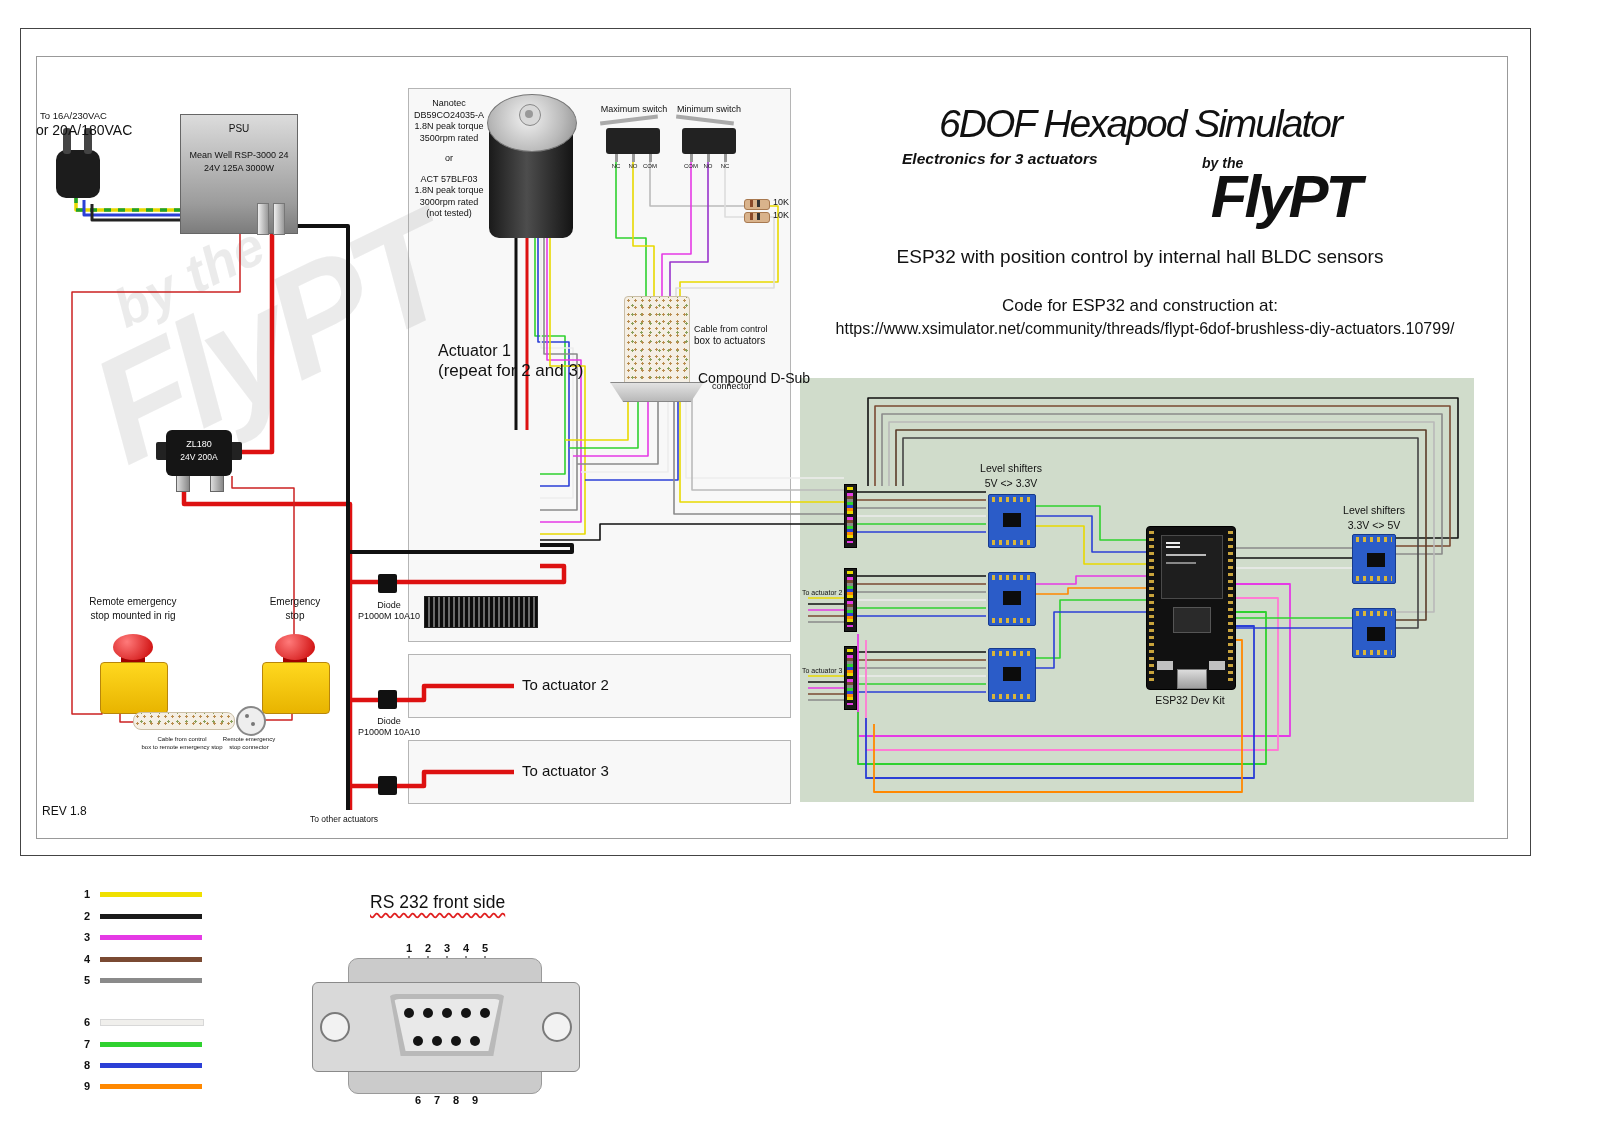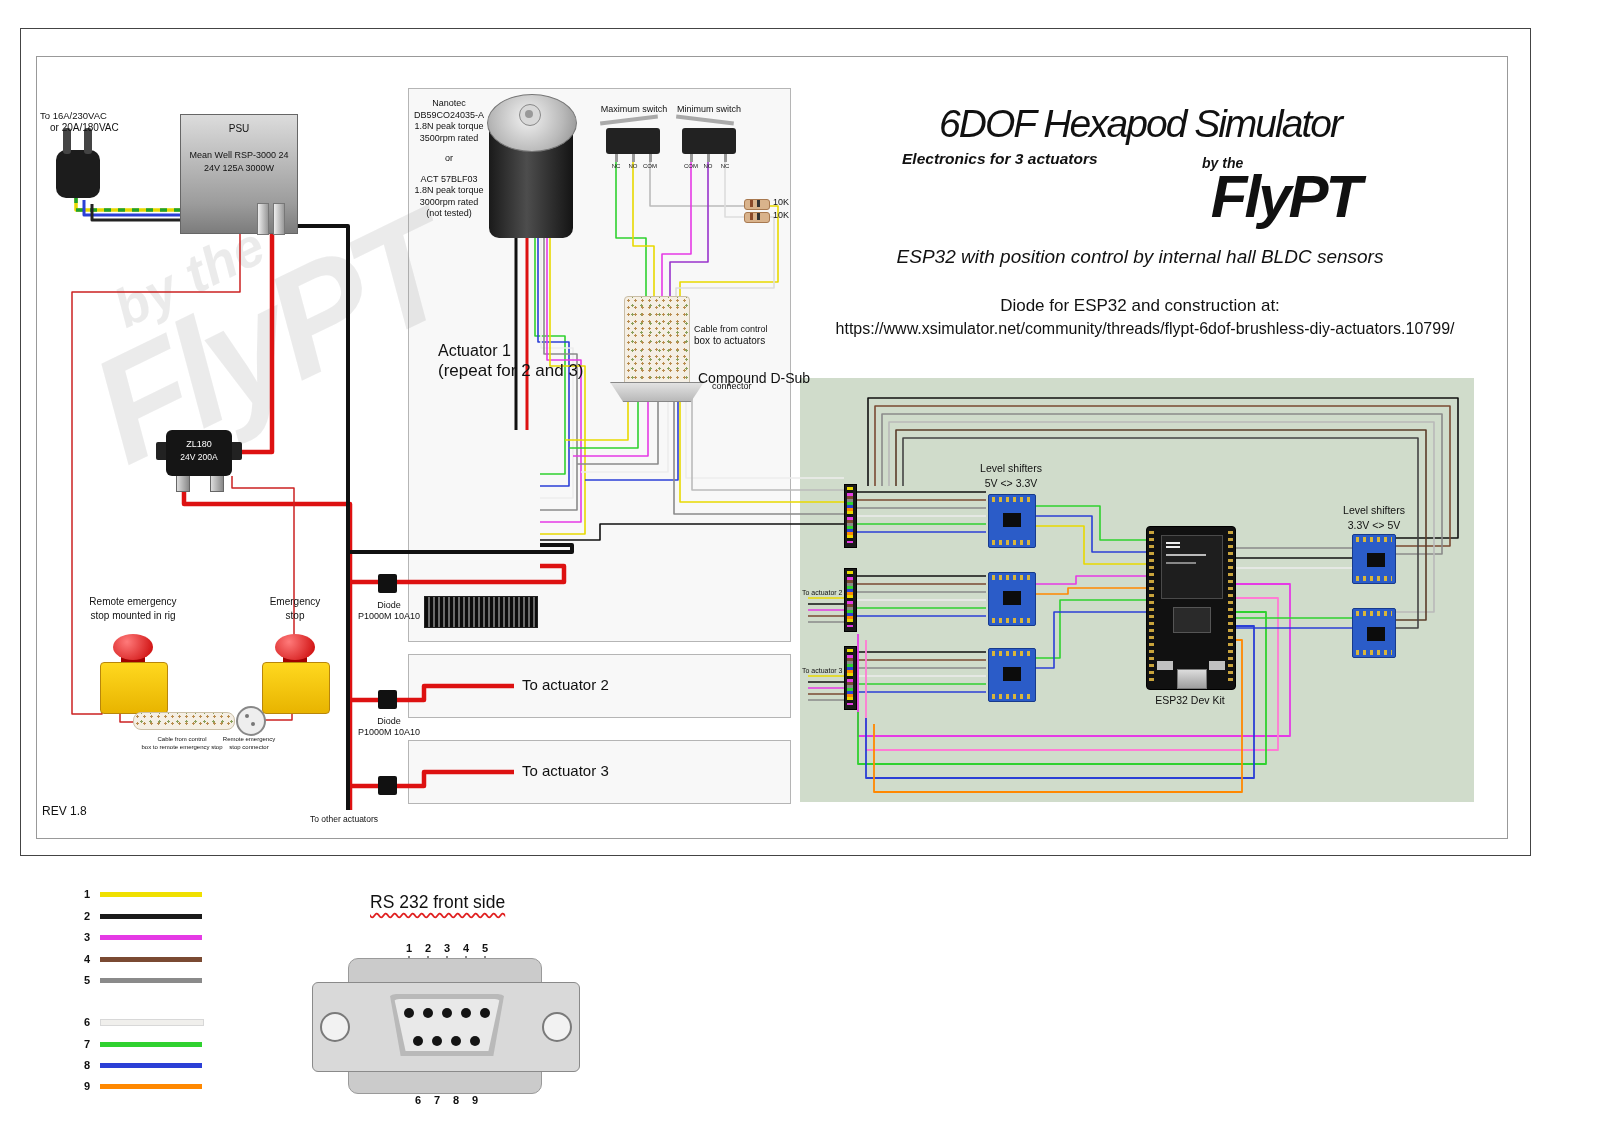--- a/index.html
+++ b/index.html
@@ -177,21 +177,21 @@
       <polyline points="466,956 466,1007" style="stroke:#111;stroke-width:1"></polyline>
       <polyline points="485,956 485,1007" style="stroke:#111;stroke-width:1"></polyline>
       <polyline points="418,1047 418,1092" style="stroke:#111;stroke-width:1"></polyline>
       <polyline points="437,1047 437,1092" style="stroke:#111;stroke-width:1"></polyline>
       <polyline points="456,1047 456,1092" style="stroke:#111;stroke-width:1"></polyline>
       <polyline points="475,1047 475,1092" style="stroke:#111;stroke-width:1"></polyline>
     </g>
   </svg>
 
   <div class="txt lbl" style="left:40px;top:110px;font-size:9.5px;">To 16A/230VAC</div>
-  <div class="txt lbl" style="left:50px;top:122px;font-size:10px;">or 20A/180VAC</div>
+  <div class="txt lbl" style="left:36px;top:122px;font-size:14px;">or 20A/180VAC</div>
 
   <div class="comp" style="left:56px;top:150px;width:44px;height:48px;background:#1c1c1c;border-radius:10px;"></div>
   <div class="comp" style="left:63px;top:128px;width:8px;height:26px;background:#444;border-radius:3px;"></div>
   <div class="comp" style="left:84px;top:128px;width:8px;height:26px;background:#444;border-radius:3px;"></div>
 
   <div class="comp" style="left:180px;top:114px;width:116px;height:118px;background:linear-gradient(180deg,#dcdcdc,#9c9c9c 75%,#7c7c7c);border:1px solid #666;">
     <div class="ctr" style="margin-top:8px;font-size:10px;">PSU</div>
     <div class="ctr" style="margin-top:16px;font-size:9px;">Mean Well RSP-3000 24</div>
     <div class="ctr" style="margin-top:3px;font-size:9px;">24V 125A 3000W</div>
     <div class="abs" style="left:76px;top:88px;width:10px;height:30px;background:linear-gradient(90deg,#eee,#999);border:1px solid #777;"></div>
@@ -301,22 +301,22 @@
 
   <div class="txt lbl" style="left:522px;top:676px;font-size:15px;">To actuator 2</div>
   <div class="txt lbl" style="left:522px;top:762px;font-size:15px;">To actuator 3</div>
   <div class="txt lbl" style="left:310px;top:814px;font-size:8.5px;">To other actuators</div>
   <div class="txt lbl" style="left:42px;top:804px;font-size:12px;">REV 1.8</div>
 
   <div class="txt lbl ctr" style="left:890px;top:102px;width:500px;font-size:39px;font-weight:normal;font-style:italic;letter-spacing:-2px;">6DOF Hexapod Simulator</div>
   <div class="txt lbl" style="left:902px;top:150px;font-size:15.5px;font-style:italic;font-weight:bold;">Electronics for 3 actuators</div>
   <div class="txt lbl" style="left:1202px;top:155px;font-size:14px;font-style:italic;font-weight:bold;">by the</div>
   <div class="txt lbl ctr" style="left:1180px;top:162px;width:210px;font-size:60px;font-weight:bold;font-style:italic;letter-spacing:-3px;">FlyPT</div>
-  <div class="txt lbl ctr" style="left:870px;top:246px;width:540px;font-size:19px;font-style:italic;">ESP32 with position control by internal hall BLDC sensors</div>
-  <div class="txt lbl ctr" style="left:890px;top:296px;width:500px;font-size:17px;">Diode for ESP32 and construction at:</div>
+  <div class="txt lbl ctr" style="left:870px;top:246px;width:540px;font-size:19px;">ESP32 with position control by internal hall BLDC sensors</div>
+  <div class="txt lbl ctr" style="left:890px;top:296px;width:500px;font-size:17px;">Code for ESP32 and construction at:</div>
   <div class="txt lbl ctr" style="left:805px;top:320px;width:680px;font-size:16px;">https://www.xsimulator.net/community/threads/flypt-6dof-brushless-diy-actuators.10799/</div>
 
   <div class="hdr" style="left:844px;top:484px;">
       <div class="hp"></div>
     </div>
   <div class="hdr" style="left:844px;top:568px;">
       <div class="hp"></div>
     </div>
   <div class="hdr" style="left:844px;top:646px;">
       <div class="hp"></div>

